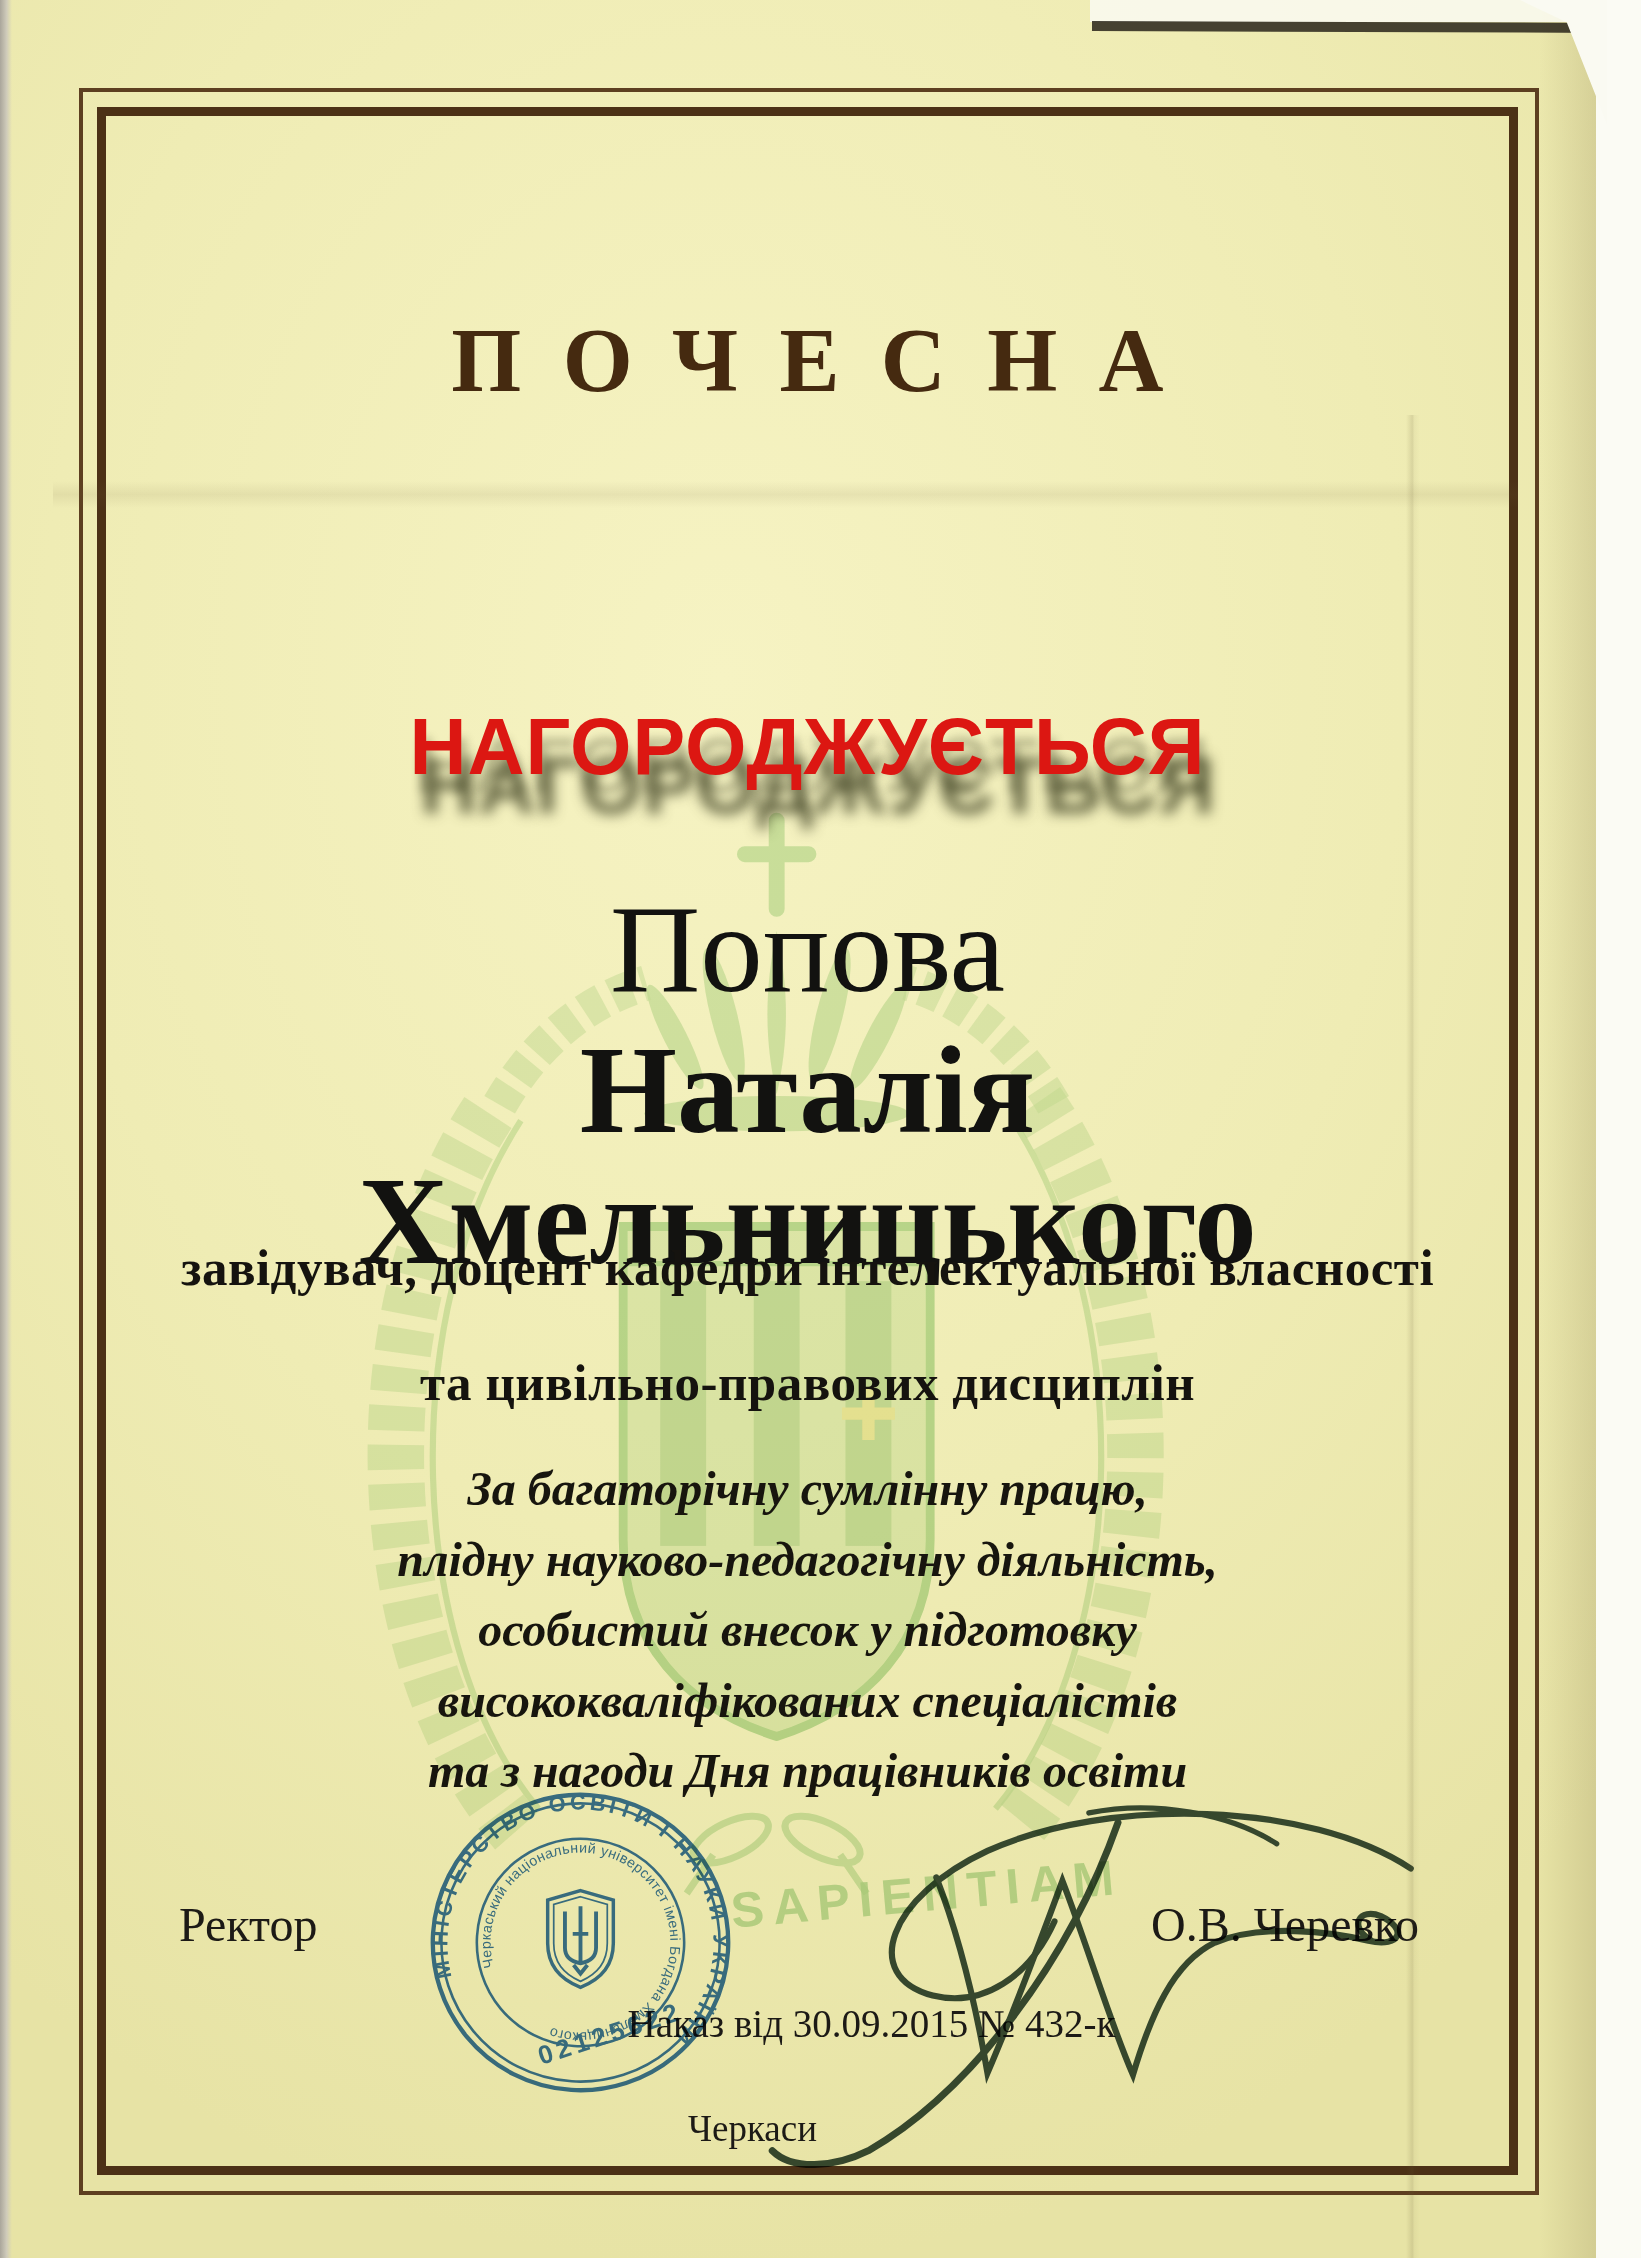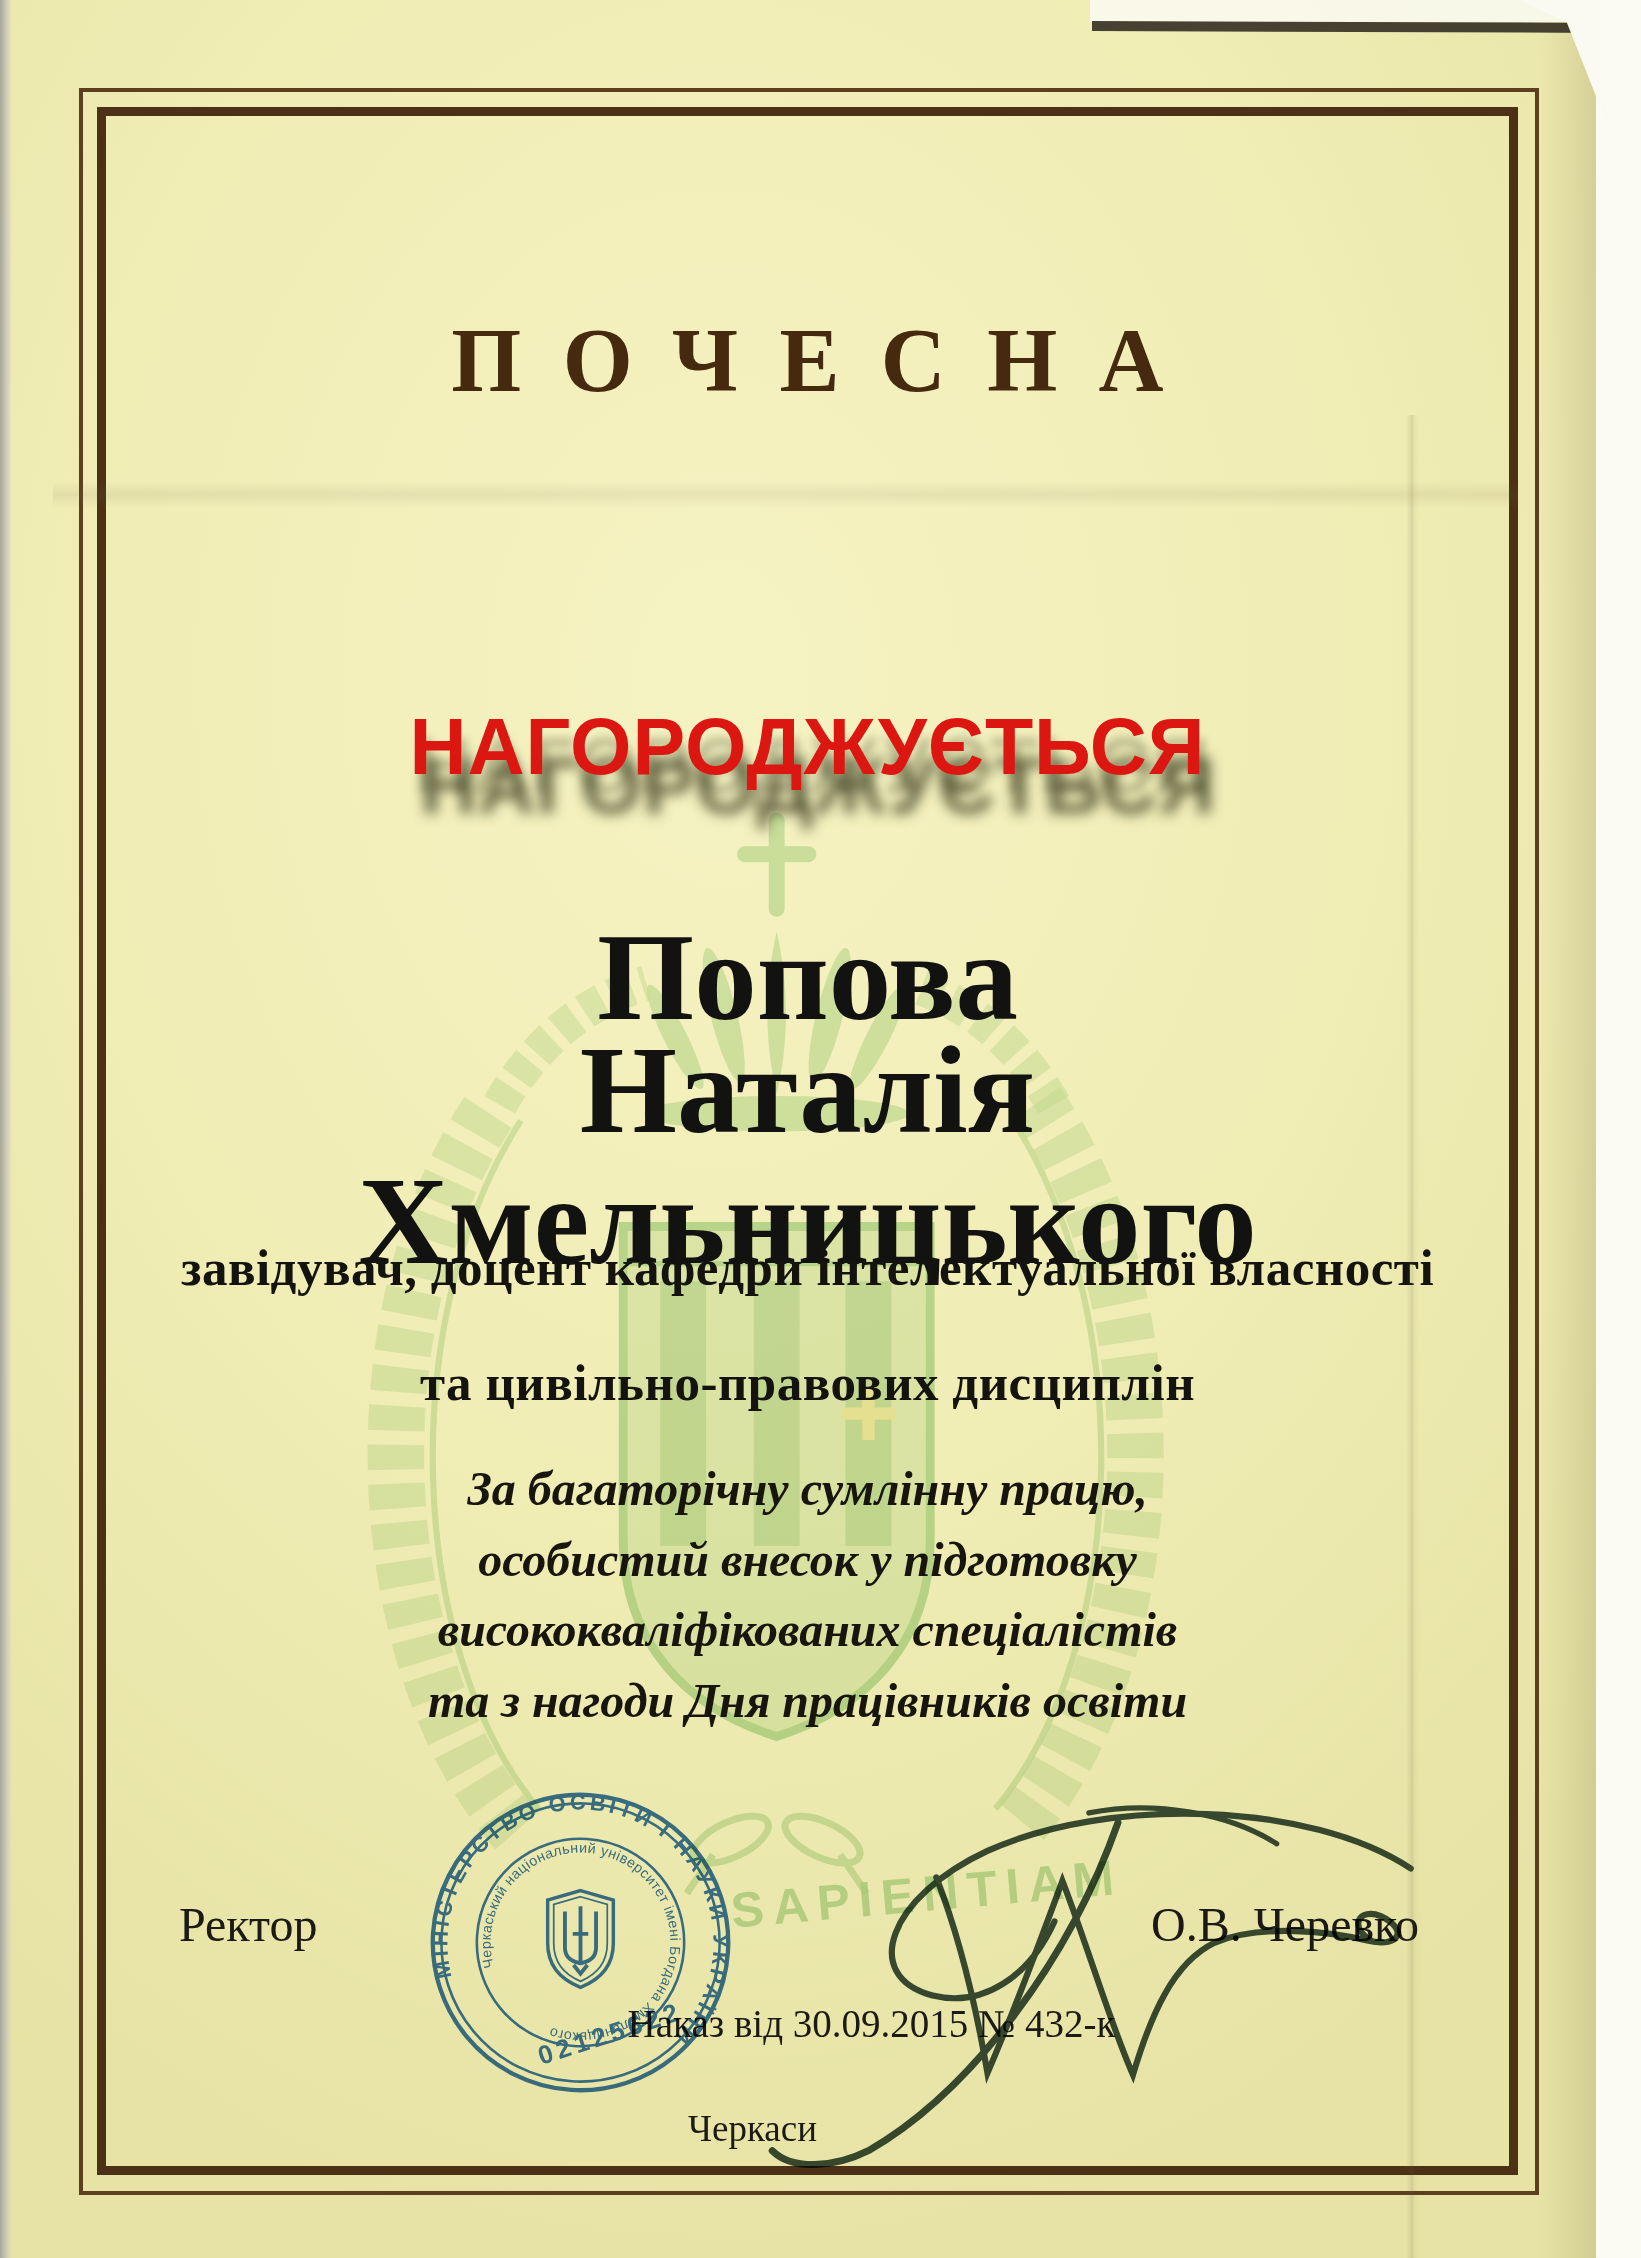--- a/index.html
+++ b/index.html
@@ -48,21 +48,21 @@
   .gramota-word{display:block;position:relative;z-index:1;
     font-family:"Liberation Sans",sans-serif;font-weight:bold;
     font-size:258px;line-height:296px;letter-spacing:1.8px;
     transform:scale(.80,1.16);transform-origin:50% 40%;
     color:transparent;-webkit-text-stroke:3.5px #4c3014;
     background-image:repeating-linear-gradient(to bottom,#4c3014 0 6.2px,rgba(0,0,0,0) 6.2px 11.5px);
     -webkit-background-clip:text;background-clip:text;}
   .award{top:704px;font-family:"Liberation Sans",sans-serif;font-weight:bold;font-size:79px;line-height:1.1;
     color:#dc1712;letter-spacing:0.9px;
     text-shadow:10.6px 39px 12.4px rgba(55,58,28,.78), 5.3px 19.4px 8.8px rgba(55,58,28,.28);}
-  .name1{top:912px;font-size:125px;line-height:1.05;font-weight:bold;color:#121210;text-align:center;}
+  .name1{top:884px;font-size:125px;line-height:1.05;font-weight:normal;color:#121210;text-align:center;}
   .name2{top:1025px;font-size:125px;line-height:1.05;font-weight:bold;color:#121210;}
   .pos{font-size:51px;line-height:1.25;font-weight:bold;color:#15130f;letter-spacing:.01em;}
   .pos1{top:1237px;}
   .pos2{top:1352px;}
   .citation{top:1454px;font-size:48px;line-height:1.47;font-weight:bold;font-style:italic;color:#17150e;}
   .sign-row{top:1897px;font-size:48px;color:#1c1a16;}
   .sign-role{position:absolute;left:64px;top:0;}
   .sign-name{position:absolute;right:81px;top:0;}
   .order{top:2001px;font-size:39px;color:#1c1a16;text-align:center;padding-left:64px;z-index:4;}
   .city{top:2107px;font-size:37px;color:#1c1a16;transform:translateX(-55px);}
@@ -119,20 +119,21 @@
 
     <div class="tx award">НАГОРОДЖУЄТЬСЯ</div>
 
     <div class="tx name1">Попова</div>
     <div class="tx name2">Наталія Хмельницького</div>
     <div class="tx pos pos1">завідувач, доцент кафедри інтелектуальної власності</div>
     <div class="tx pos pos2">та цивільно-правових дисциплін</div>
 
     <div class="tx citation">
       <div>За багаторічну сумлінну працю,</div>
+      <div>плідну науково-педагогічну діяльність,</div>
       <div>особистий внесок у підготовку</div>
       <div>висококваліфікованих спеціалістів</div>
       <div>та з нагоди Дня працівників освіти</div>
     </div>
 
     <div class="tx sign-row">
       <span class="sign-role">Ректор</span>
       <span class="sign-name">О.В. Черевко</span>
     </div>
     <div class="tx order">Наказ від 30.09.2015 № 432-к</div>

